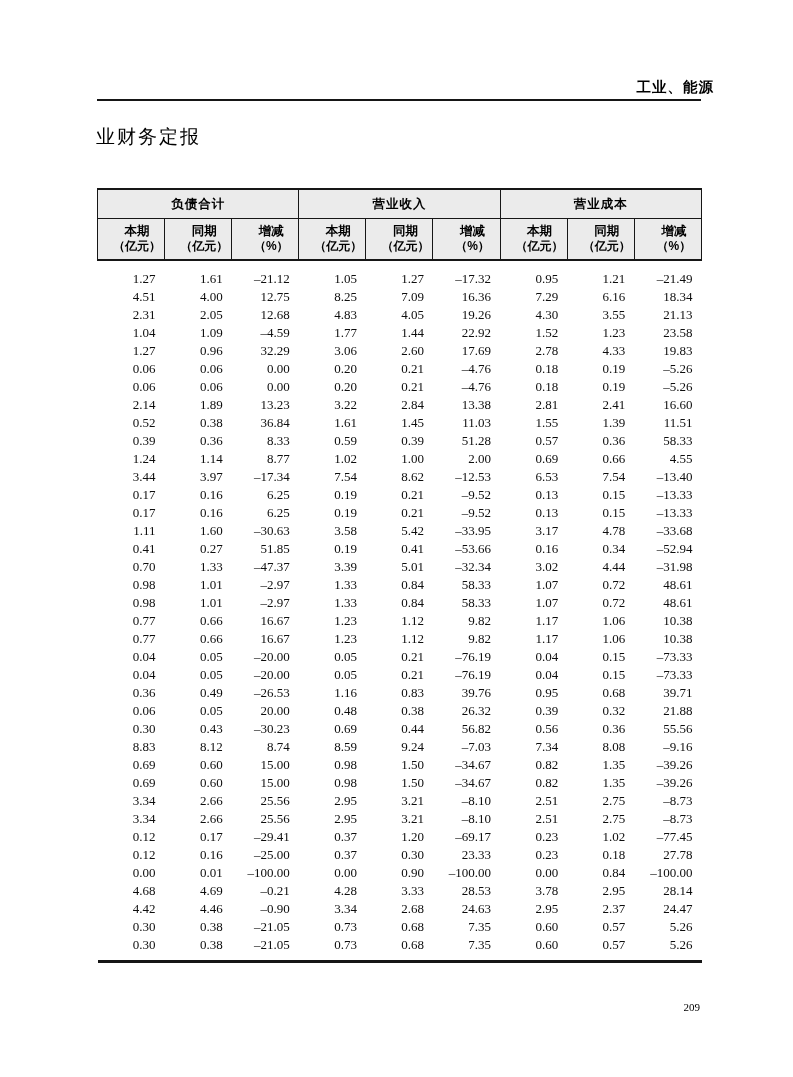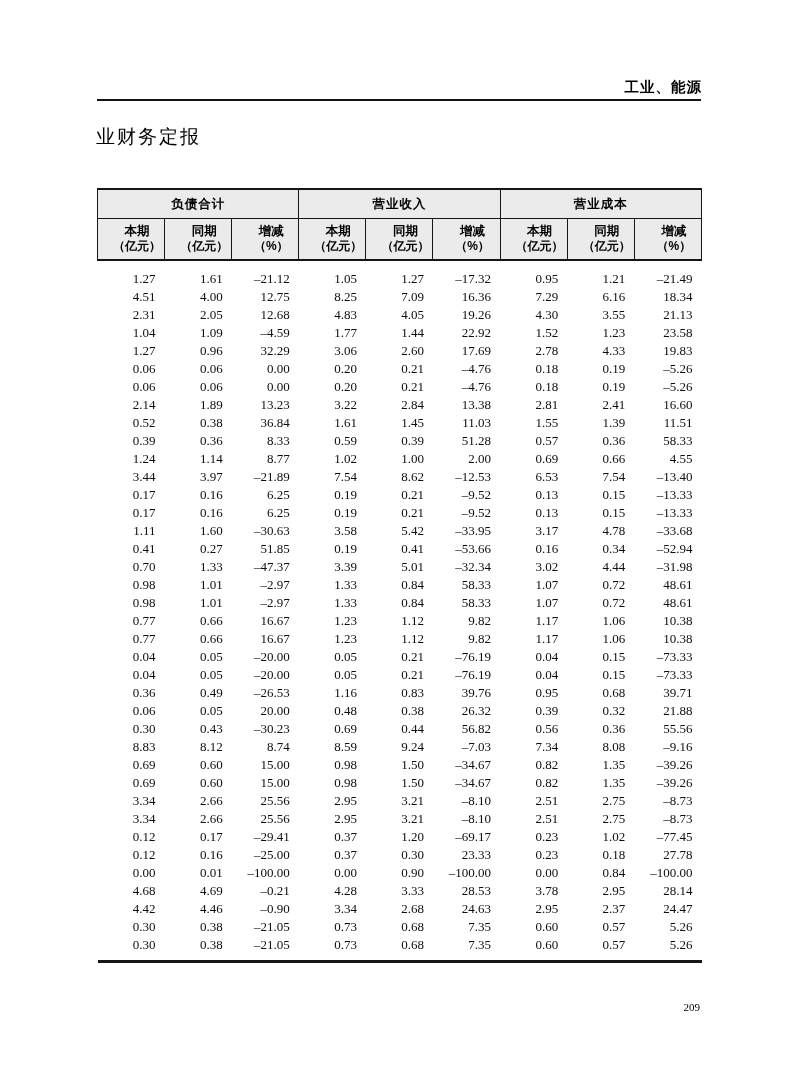--- a/index.html
+++ b/index.html
@@ -8,21 +8,21 @@
     background: #ffffff;
     font-family: "Liberation Sans", sans-serif;
     color: #111;
     position: relative;
     overflow: hidden;
   }
   .page { position: absolute; inset: 0; }
 
   
   .running-head {
-    position: absolute; left: 98px; top: 78px; width: 604px;
+    position: absolute; left: 110px; top: 78px; width: 604px;
     text-align: right; font-weight: bold; font-size: 14.5px;
     letter-spacing: 1px; color: #000;
   }
   .head-rule {
     position: absolute; left: 97px; top: 99px; width: 604px; height: 2px;
     background: #161616;
   }
 
   
   .page-title {
@@ -261,21 +261,21 @@
             <td>1.02</td>
             <td>1.00</td>
             <td>2.00</td>
             <td>0.69</td>
             <td>0.66</td>
             <td>4.55</td>
           </tr>
           <tr>
             <td>3.44</td>
             <td>3.97</td>
-            <td>–21.89</td>
+            <td>–17.34</td>
             <td>7.54</td>
             <td>8.62</td>
             <td>–12.53</td>
             <td>6.53</td>
             <td>7.54</td>
             <td>–13.40</td>
           </tr>
           <tr>
             <td>0.17</td>
             <td>0.16</td>

